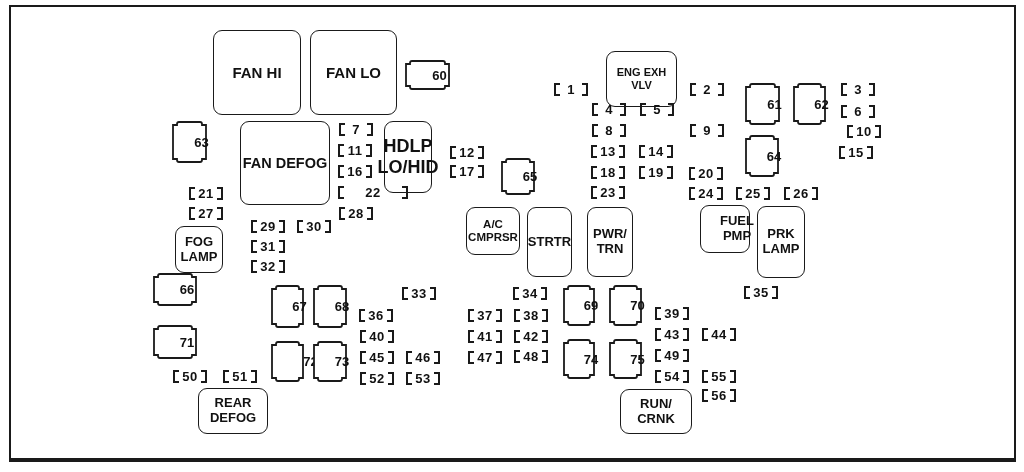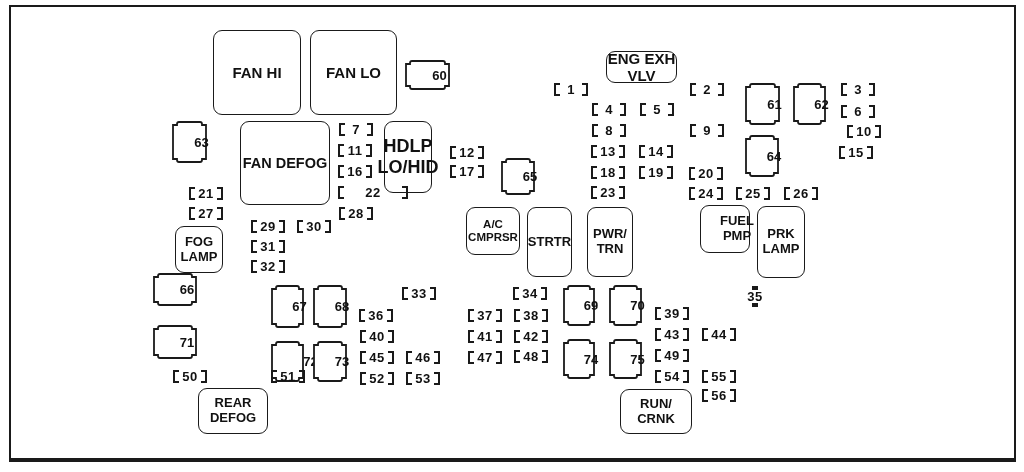--- a/index.html
+++ b/index.html
@@ -48,21 +48,21 @@
       <div class="relay" style="left: 310px; top: 30px; width: 87px; height: 85px; font-size: 15px;">
         <span>FAN LO</span>
       </div>
       <div class="relay" style="left: 240px; top: 121px; width: 90px; height: 84px; font-size: 14.5px;">
         <span>FAN DEFOG</span>
       </div>
       <div class="relay" style="left: 384px; top: 121px; width: 48px; height: 72px; font-size: 18px;">
         <span>HDLP</span>
         <span>LO/HID</span>
       </div>
-      <div class="relay" style="left: 606px; top: 51px; width: 71px; height: 32px; font-size: 15px;">
+      <div class="relay" style="left: 606px; top: 51px; width: 71px; height: 56px; font-size: 11px;">
         <span>ENG EXH</span>
         <span>VLV</span>
       </div>
       <div class="relay" style="left: 466px; top: 207px; width: 54px; height: 48px; font-size: 11.5px;">
         <span>A/C</span>
         <span>CMPRSR</span>
       </div>
       <div class="relay" style="left: 527px; top: 207px; width: 45px; height: 70px; font-size: 13px;">
         <span>STRTR</span>
       </div>
@@ -349,21 +349,21 @@
       <div class="slot" style="left: 402px; top: 287px;">
         <span class="br l"></span>
         <span class="snum">33</span>
         <span class="br r"></span>
       </div>
       <div class="slot" style="left: 513px; top: 287px;">
         <span class="br l"></span>
         <span class="snum">34</span>
         <span class="br r"></span>
       </div>
-      <div class="slot" style="left: 744px; top: 286px; flex-direction: column;">
+      <div class="slot" style="left: 744px; top: 286px;">
         <span class="br l"></span>
         <span class="snum">35</span>
         <span class="br r"></span>
       </div>
       <div class="slot" style="left: 359px; top: 309px;">
         <span class="br l"></span>
         <span class="snum">36</span>
         <span class="br r"></span>
       </div>
       <div class="slot" style="left: 468px; top: 309px;">
@@ -429,21 +429,21 @@
       <div class="slot" style="left: 655px; top: 349px;">
         <span class="br l"></span>
         <span class="snum">49</span>
         <span class="br r"></span>
       </div>
       <div class="slot" style="left: 173px; top: 370px;">
         <span class="br l"></span>
         <span class="snum">50</span>
         <span class="br r"></span>
       </div>
-      <div class="slot" style="left: 223px; top: 370px; margin-left: 48px;">
+      <div class="slot" style="left: 223px; top: 370px;">
         <span class="br l"></span>
         <span class="snum">51</span>
         <span class="br r"></span>
       </div>
       <div class="slot" style="left: 360px; top: 372px;">
         <span class="br l"></span>
         <span class="snum">52</span>
         <span class="br r"></span>
       </div>
       <div class="slot" style="left: 406px; top: 372px;">

